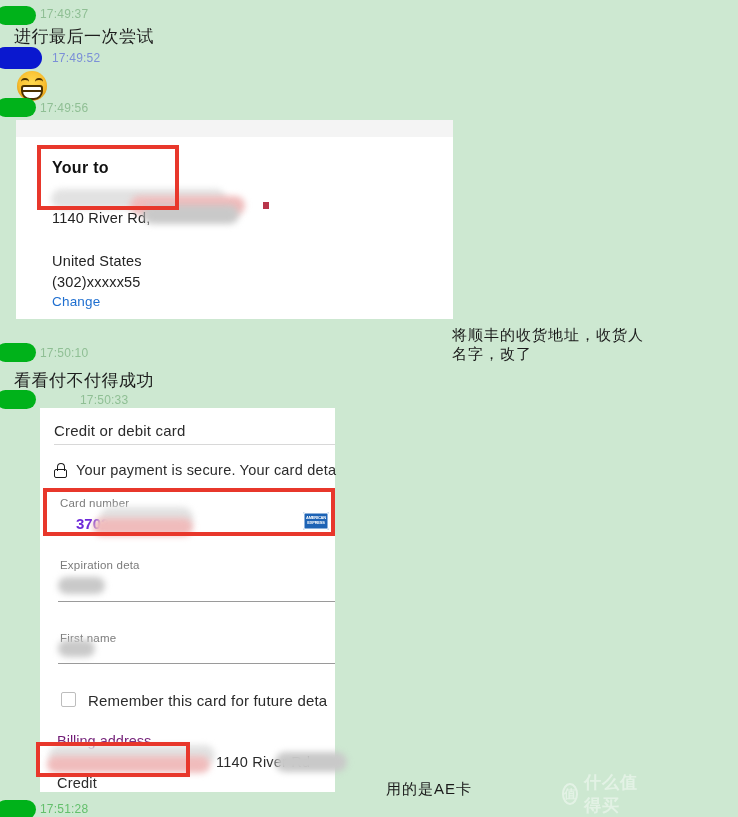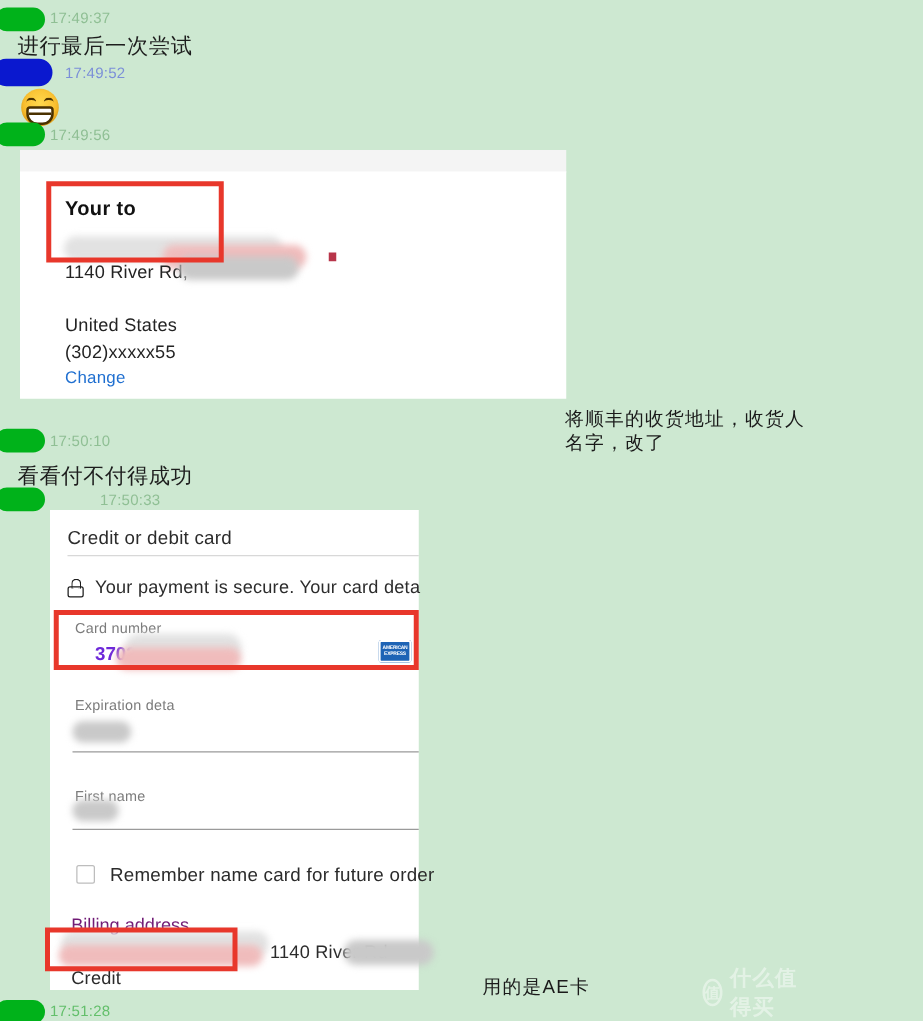--- a/index.html
+++ b/index.html
@@ -143,21 +143,21 @@
 
   <div class="pay-sub" style="left:60px;top:559px;">Expiration deta</div>
   <div class="blurbox blur-grey" style="left:58px;top:577px;width:47px;height:17px;"></div>
   <div class="hr dark" style="left:58px;top:601px;width:277px;"></div>
 
   <div class="pay-sub" style="left:60px;top:621px;margin-top:11px;">First name</div>
   <div class="blurbox blur-grey" style="left:58px;top:640px;width:37px;height:17px;"></div>
   <div class="hr dark" style="left:58px;top:663px;width:277px;"></div>
 
   <div class="checkbox" style="left:61px;top:692px;"></div>
-  <div class="pay-text" style="left:88px;top:692px;">Remember name card for future order</div>
+  <div class="pay-text" style="left:88px;top:692px;">Remember this card for future deta</div>
 
   <div class="bill-title" style="left:57px;top:733px;">Billing address</div>
   <div class="blurbox blur-light" style="left:49px;top:745px;width:166px;height:20px;"></div>
   <div class="blurbox blur-pink" style="left:47px;top:756px;width:163px;height:17px;"></div>
   <div class="pay-text" style="left:216px;top:754px;font-size:14.5px;">1140 River Rd</div>
   <div class="blurbox blur-grey" style="left:275px;top:752px;width:72px;height:20px;"></div>
   <div class="pay-text" style="left:57px;top:775px;font-size:14.5px;">Credit</div>
   <div class="redbox" style="left:36px;top:742px;width:154px;height:35px;"></div>
 
   <div class="note" style="left:338px;top:780px;margin-left:48px;">用的是AE卡</div>

